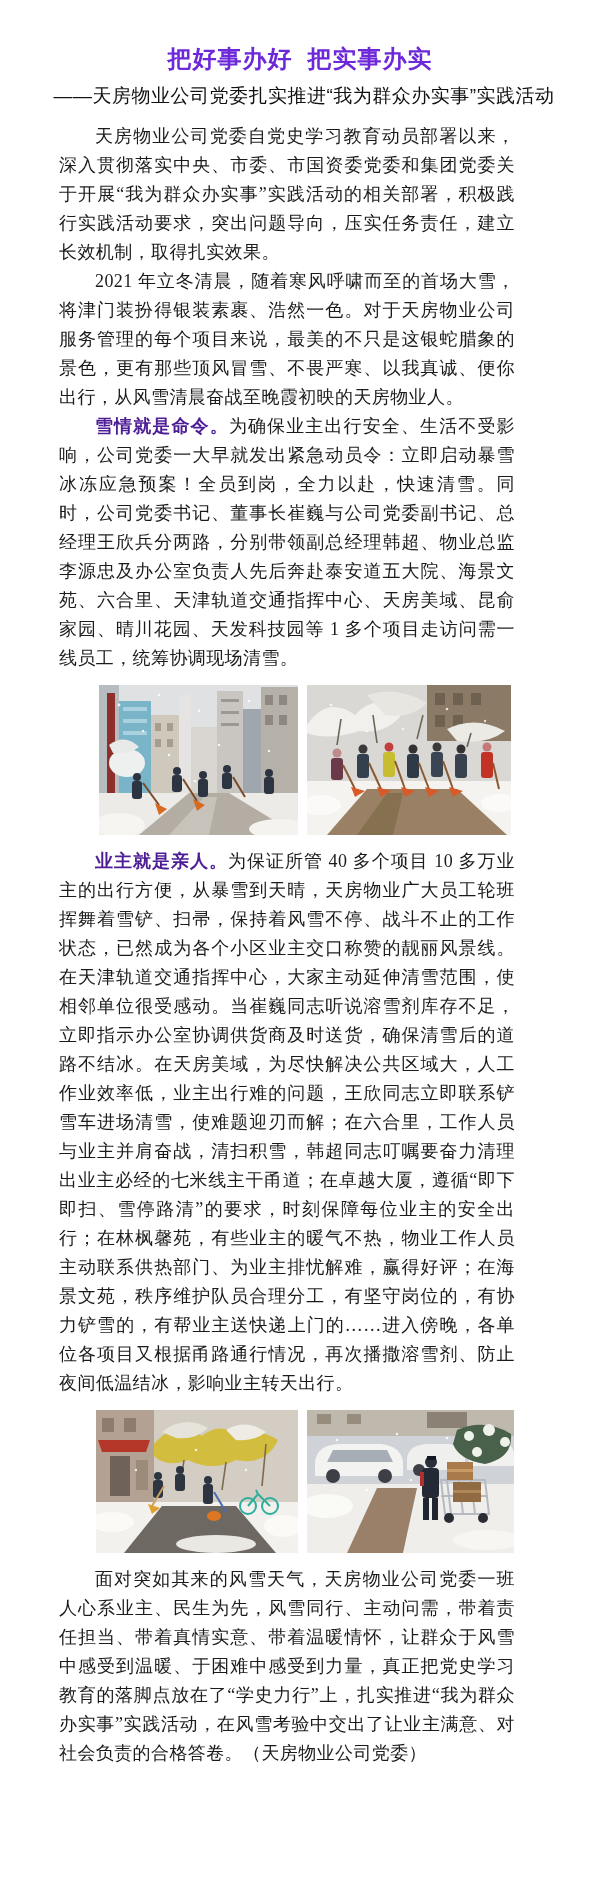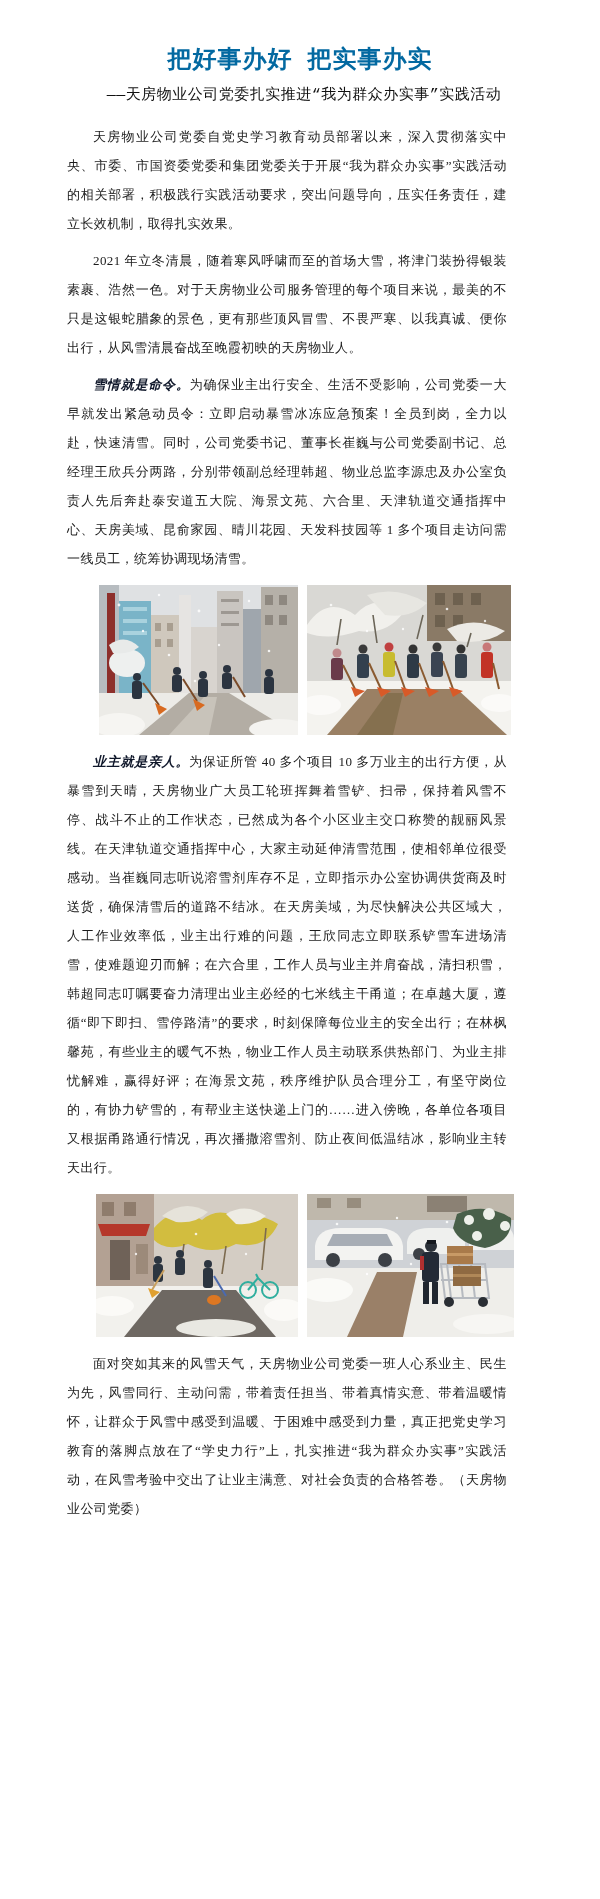--- a/index.html
+++ b/index.html
@@ -7,49 +7,48 @@
     position:relative;
     width:600px;height:1899px;
     margin:0 auto;
     background:#ffffff;
     overflow:hidden;
     font-family:"Liberation Serif","DejaVu Serif",serif;
     color:#1b1b1b;
   }
   .doc-header{padding-top:42px;text-align:center;}
   .doc-title{
-    font-size:24px;line-height:34px;font-weight:700;color:#0369a1;
+    font-size:24px;line-height:34px;font-weight:700;color:#6d28d9;
     letter-spacing:1px;word-spacing:8px;
     font-family:"Liberation Serif","DejaVu Serif",serif;
   }
   .doc-subtitle{
-    margin-top:9px;font-size:15px;line-height:22px;color:#111;
+    margin-top:9px;font-size:19px;line-height:22px;color:#111;
     letter-spacing:0.5px;
-    font-family:Liberation Mono, monospace;
+    font-family:Liberation Sans, sans-serif;
     margin-left:8px;
   }
   .doc-body{
     margin-top:15px;
     padding-left:59px;
     width:456px;
   }
   .para{
-    margin:8px;
-    font-size:13px;
+    margin:0;
+    font-size:18px;
     line-height:29px;
     letter-spacing:0.4px;
     text-align:justify;
     text-indent:2em;
     color:#1b1b1b;
   }
   .lead{
     font-family:"Liberation Sans","DejaVu Sans",sans-serif;
     font-weight:700;
-    color:#0f172a;
-    font-style:italic;
+    color:#4c1d95;
   }
   .photo-row{
     display:flex;
     justify-content:center;
     gap:9px;
     margin:12px 0 12px 36px;
     width:420px;
   }
   .photo{display:block;background:#e7e7e7;}
   .photo svg{display:block;}

